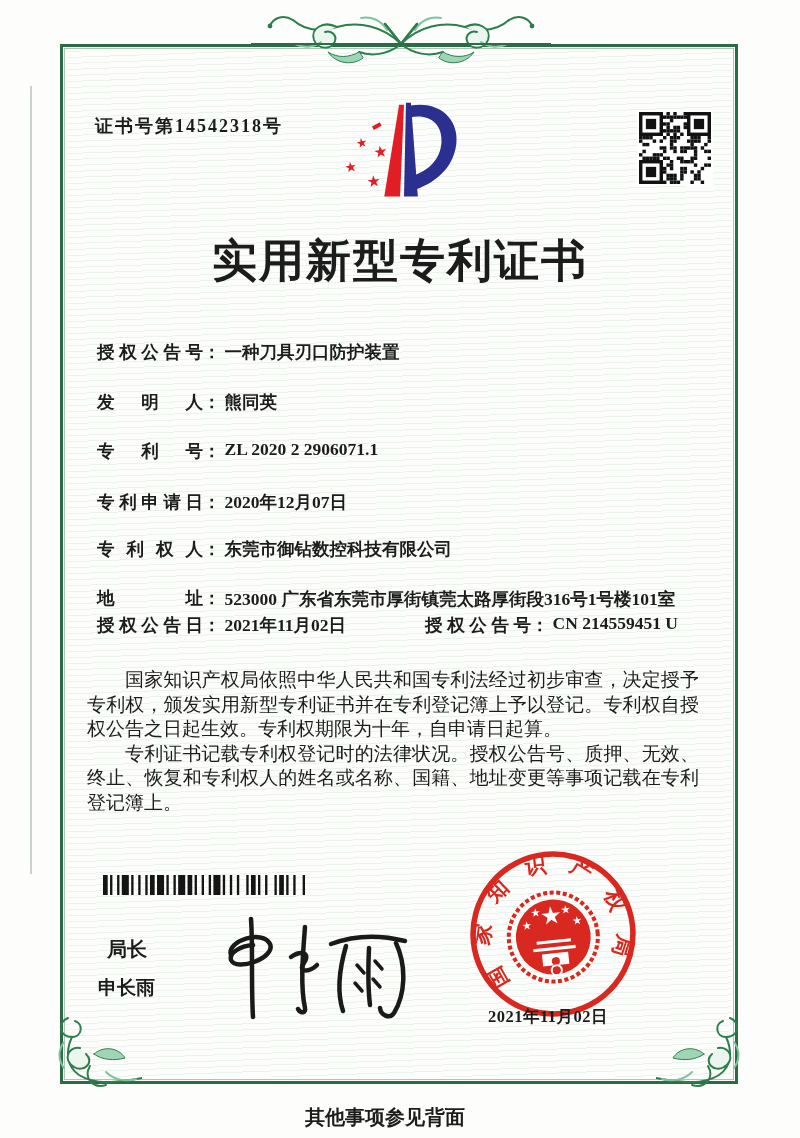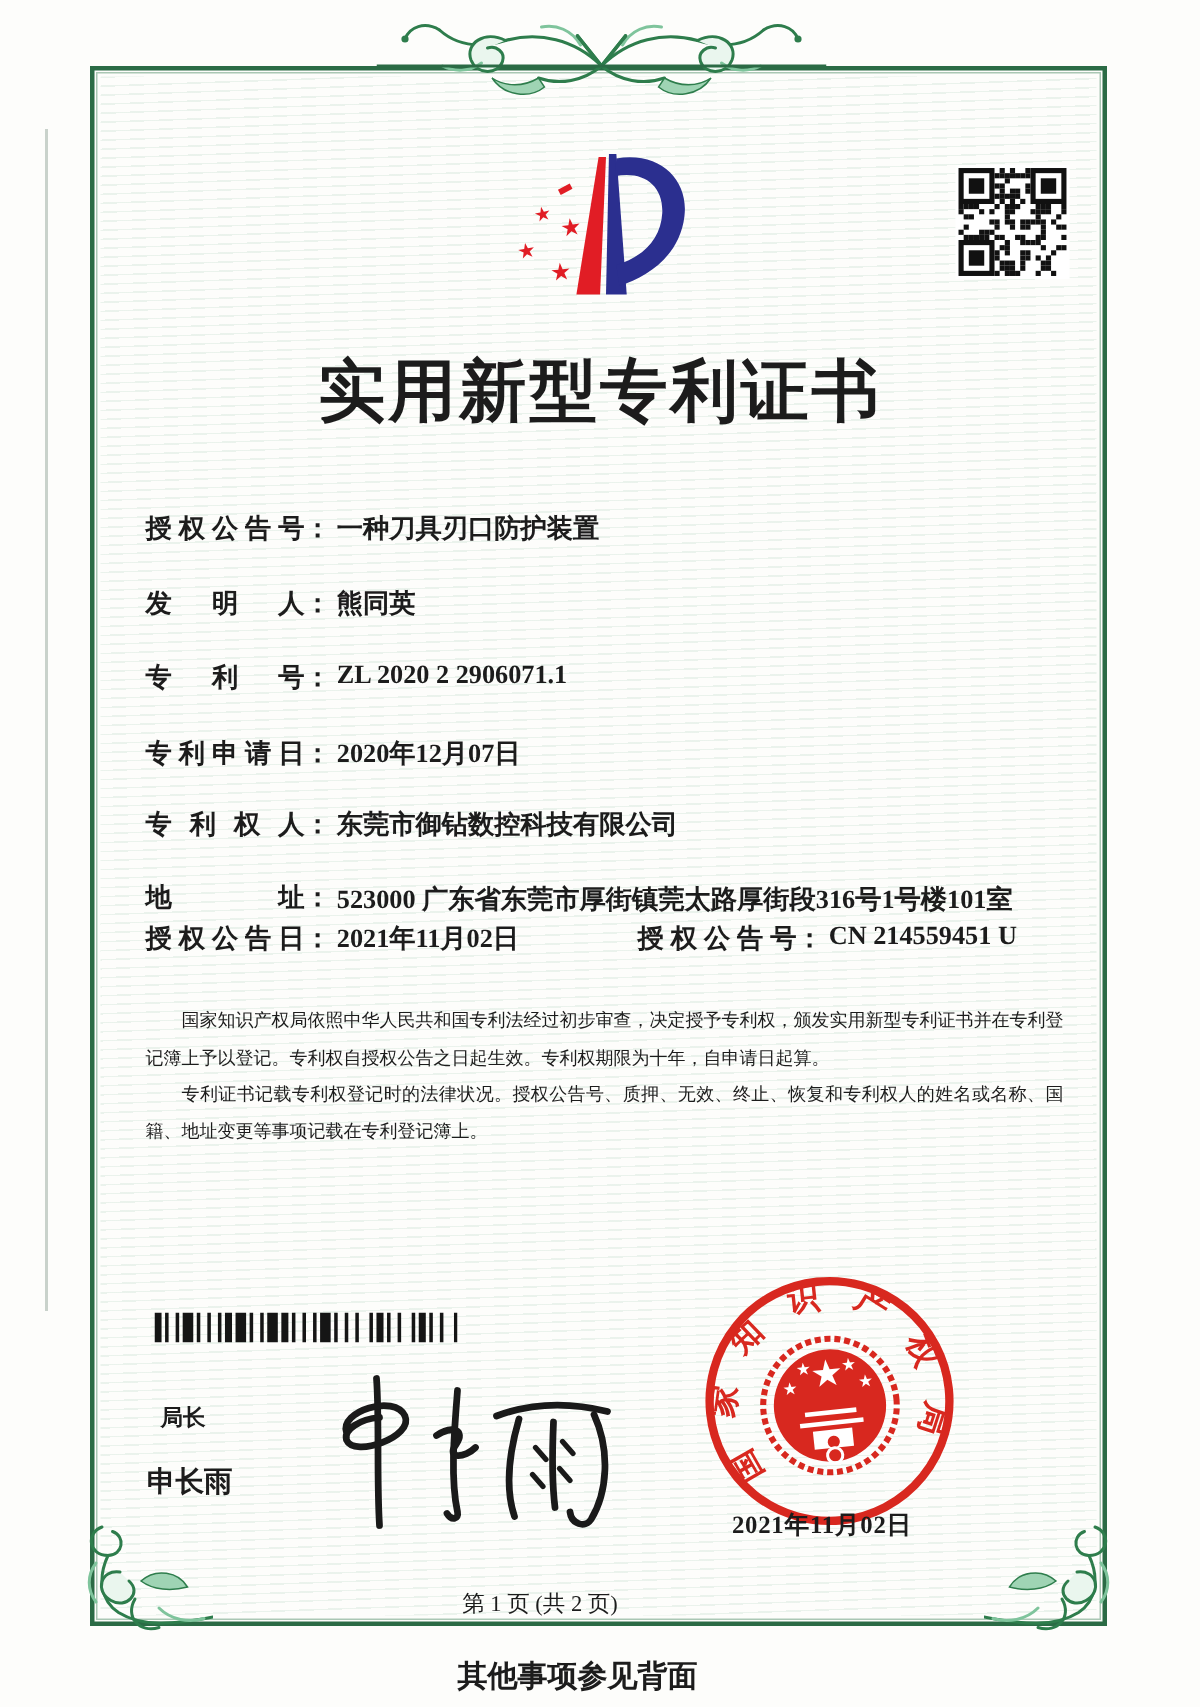--- a/index.html
+++ b/index.html
@@ -44,27 +44,27 @@
   .flabel{
     display:inline-block;width:106px;text-align:justify;text-align-last:justify;
     -moz-text-align-last:justify;vertical-align:top;
   }
   .fcolon{display:inline-block;vertical-align:top;}
   .fvalue{display:inline-block;vertical-align:top;margin-left:4px;}
   .r6 .fvalue{width:540px;white-space:normal;line-height:26px;}
   .grant2{position:absolute;left:328px;top:0;}
   
   .paras{
-    position:absolute;left:97px;top:668px;width:612px;font-size:12px;
+    position:absolute;left:87px;top:668px;width:612px;font-size:19px;
     line-height:24.6px;text-align:justify;
   }
   .paras p{margin:0;text-indent:2em;}
   
   .barcode{position:absolute;left:103px;top:875px;width:202px;height:20px;}
-  .signer-title{position:absolute;left:107px;top:936px;font-size:15px;font-weight:600;
+  .signer-title{position:absolute;left:107px;top:936px;font-size:20px;font-weight:600;
     font-family:Liberation Mono, monospace;}
   .signer-name{position:absolute;left:98px;top:975px;font-size:19px;font-weight:600;
     font-family:"Liberation Sans","DejaVu Sans",sans-serif;}
   .signature{position:absolute;left:213px;top:915px;width:212px;height:105px;}
   .seal{position:absolute;left:467px;top:848px;width:172px;height:172px;transform:rotate(-6deg);}
   .seal-date{
     position:absolute;left:477px;top:1006px;width:142px;text-align:center;
     font-size:16.5px;font-weight:bold;letter-spacing:.5px;
   }
   .page-indicator{
@@ -123,20 +123,21 @@
       <path d="M20 6 c-11 4 -9 19 4 19 c10 0 12 -13 3 -16"></path>
       <path d="M24 25 C17 40 19 55 31 63 C47 73 68 71 94 66"></path>
       <path d="M32 36 c-13 -2 -17 13 -6 19 c10 6 21 -5 12 -13" fill="#eaf6ee"></path>
       <path d="M42 54 c-7 12 3 23 16 19"></path>
       <path d="M46 42 c10 -9 25 -6 31 4 c-11 3 -23 2 -31 -4 z" fill="#9fd4b4" stroke-width="1"></path>
       <path d="M58 60 c8 8 20 10 30 7" stroke="#7fc49c"></path>
       <path d="M16 30 c-6 8 -6 18 0 26" stroke="#7fc49c"></path>
     </g>
   </svg>
 
+  <div class="cert-no">证书号第14542318号</div>
 
   <svg class="logo" viewBox="0 0 150 110">
     <polygon points="70,8 75,8 71,101 55,101" fill="#e11d25"></polygon>
     <polygon points="77,6 82,6 89,101 75,101" fill="#2b2f8f"></polygon>
     <path d="M82 9 C112 4 131 24 128 48 C125 74 104 89 84 95 L82 81 C101 75 112 63 113 46 C114 27 100 17 81 21 Z" fill="#2b2f8f"></path>
     <g fill="#e11d25" font-family="'DejaVu Sans',sans-serif" text-anchor="middle">
       <rect x="43" y="28" width="9" height="4" transform="rotate(-28 47 30)"></rect>
       <text x="33" y="51" font-size="13" transform="rotate(-12 33 51)">★</text>
       <text x="52" y="61" font-size="16" transform="rotate(-8 52 61)">★</text>
       <text x="22" y="76" font-size="14" transform="rotate(-10 22 76)">★</text>
@@ -386,16 +387,15 @@
       </g>
       <rect x="68" y="91" width="34" height="3" fill="#fff"></rect>
       <rect x="64" y="98" width="42" height="3" fill="#fff"></rect>
       <rect x="72" y="104" width="26" height="12" fill="#fff"></rect>
       <rect x="81" y="108" width="8" height="8" rx="4" fill="#d8281f"></rect>
       <circle cx="85" cy="121" r="5" fill="none" stroke="#fff" stroke-width="2"></circle>
     </g>
   </svg>
   <div class="seal-date">2021年11月02日</div>
 
-  <div class="page-indicator">第 1 页 (共 2 页)</div>
   <div class="back-note">其他事项参见背面</div>
 
 </div>
 
 </body></html>

